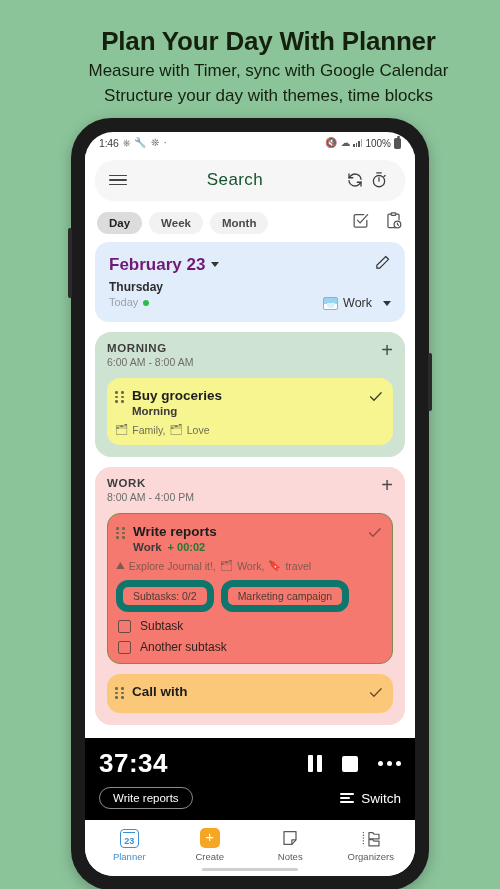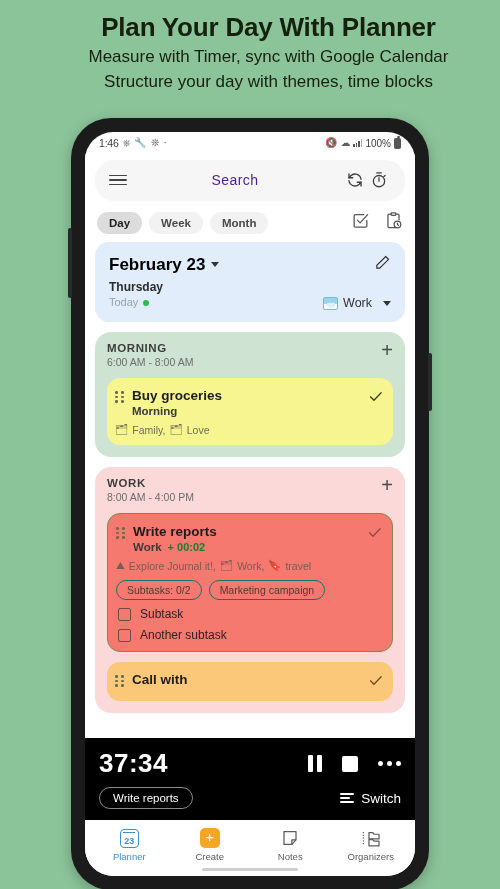--- a/index.html
+++ b/index.html
@@ -5,21 +5,21 @@
   * { box-sizing: border-box; margin: 0; padding: 0; }
   body {
     width: 500px; height: 889px;
     background: #8cc49a;
     font-family: "Liberation Sans", sans-serif;
     overflow: hidden;
     position: relative;
   }
 
   
-  .promo { text-align: center; padding-top: 10px; margin-left: 37px; }
+  .promo { text-align: center; padding-top: 24px; margin-left: 37px; }
   .promo-title {
     font-size: 26px; font-weight: bold; color: #15200f;
     letter-spacing: -0.2px; line-height: 34px;
   }
   .promo-sub {
     font-size: 17px; color: #15200f; line-height: 25px; font-weight: 400;
   }
 
   
   .phone-wrap {
@@ -80,21 +80,21 @@
   
   .searchbar {
     margin: 6px 10px 0; height: 40px;
     background: #f6f6f6; border-radius: 22px;
     display: flex; align-items: center; padding: 0 14px;
     box-shadow: 0 1px 2px rgba(0,0,0,.05);
   }
   .hamburger { width: 18px; display: flex; flex-direction: column; gap: 3px; cursor: pointer;}
   .hamburger span { display: block; height: 1.6px; background: #444; border-radius: 2px; }
   .search-text {
-    flex: 1; text-align: center; color: #4c1d95; font-size: 14px;
+    flex: 1; text-align: center; color: #14532d; font-size: 17px;
     letter-spacing: .4px;
   }
   .sb-action { width: 24px; height: 24px; display:flex; align-items:center; justify-content:center; }
   .sb-action svg { display:block; }
 
   
   .segrow {
     display: flex; align-items: flex-end; gap: 7px;
     padding: 11px 12px 8px;
   }
@@ -105,21 +105,21 @@
   }
   .chip.active { background: #dcdcdc; color: #222; }
   .seg-right { margin-left: auto; display: flex; gap: 14px; align-items: center; }
 
   
   .datecard {
     margin: 0 10px; background: #e2edfb; border-radius: 14px;
     padding: 12px 14px 12px;
   }
   .date-top { display: flex; align-items: center; }
-  .date-title { font-size: 17px; font-weight: bold; color: #000000; }
+  .date-title { font-size: 17px; font-weight: bold; color: #701a75; }
   .caret {
     display: inline-block; margin-left: 6px;
     border-left: 4px solid transparent; border-right: 4px solid transparent;
     border-top: 5px solid #333; vertical-align: middle;
   }
   .pencil { margin-left: auto; }
   .date-bot { display: flex; align-items: flex-end; margin-top: 5px; }
   .dow { font-size: 12px; font-weight: bold; color: #2b2b2b; line-height: 15px; }
   .today { font-size: 11px; color: #9aa2ab; line-height: 15px; }
   .dot-green { display:inline-block; width:6px; height:6px; border-radius:50%; background:#2bbd4b; margin-left:5px; vertical-align: middle;}
@@ -157,21 +157,21 @@
   .grip i { width: 2.5px; height: 2.5px; background: #6a6a4a; border-radius: 50%; display:block; }
   .t-main { flex: 1; min-width: 0; }
   .t-name { font-size: 13.5px; font-weight: bold; color: #1d1d1d; line-height: 17px; }
   .t-sub { font-size: 11.5px; font-weight: bold; color: #3a3a3a; margin-top: 1px; }
   .t-timer { color: #1f7a34; font-weight: bold; margin-left: 6px; font-size: 11px; }
   .t-check { width: 18px; text-align: right; padding-top: 2px; }
   .t-tags { font-size: 10.5px; color: #6f6f55; margin-top: 6px; display:flex; align-items:center; gap: 4px; flex-wrap: wrap;}
   .task.red .t-tags { color: #7d5a52; }
   .pills { display: flex; gap: 7px; margin-top: 8px; }
   .pill {
-    font-size: 10.5px; color: #4a3b38; border: 1px solid #0f766e;
+    font-size: 10.5px; color: #4a3b38; border: 7px solid #0f766e;
     border-radius: 12px; padding: 3px 10px; background: transparent;
   }
   .subtask { display: flex; align-items: center; gap: 9px; margin-top: 7px; padding-left: 2px;}
   .sbox { width: 13px; height: 13px; border: 1.5px solid #6a4b46; border-radius: 2px; }
   .stext { font-size: 12px; color: #31211f; }
 
   
   .timerbar {
     position: absolute; left: 0; right: 0; bottom: 0;
     background: #000; padding: 10px 14px 11px;

